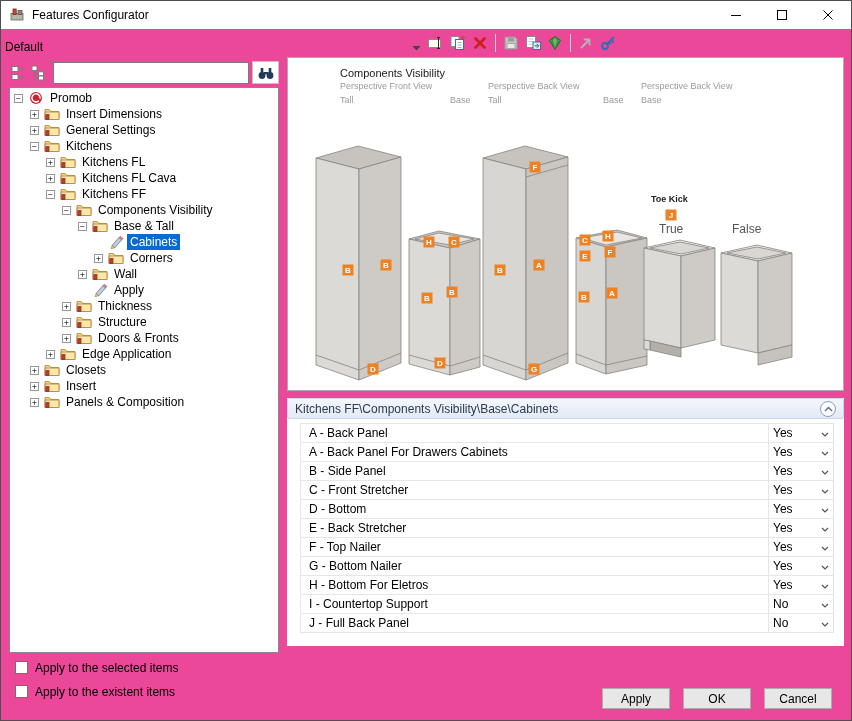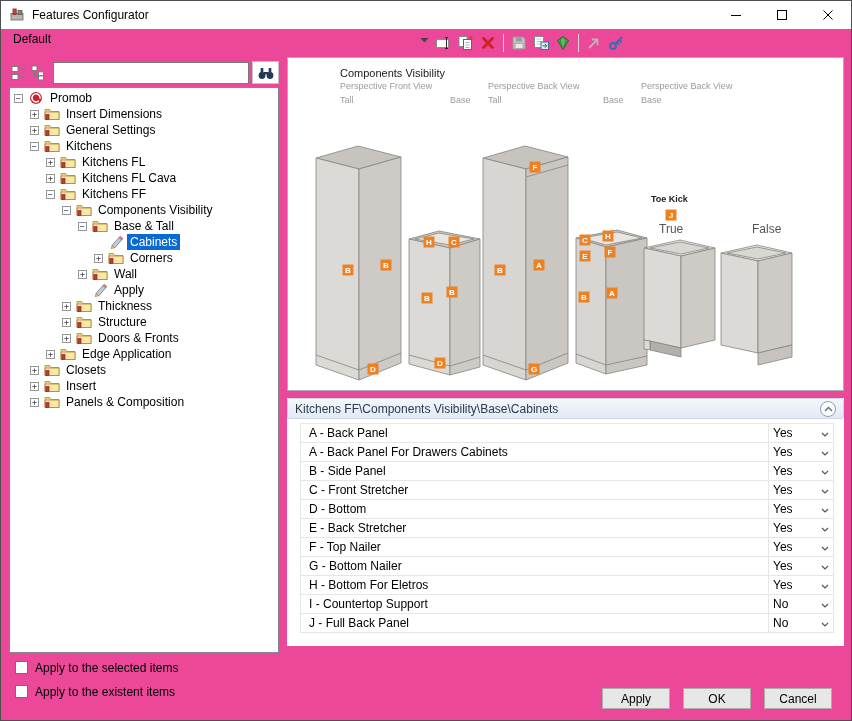--- a/index.html
+++ b/index.html
@@ -9,21 +9,21 @@
 
   
   .titlebar { position:absolute; top:0; left:0; right:0; height:28px; display:flex; align-items:center; background:#fff; }
   .app-icon { width:16px; height:16px; margin-left:8px; flex:none; }
   .title-text { margin-left:7px; font-size:12px; }
   .win-controls { margin-left:auto; display:flex; height:28px; }
   .win-btn { width:46px; height:28px; display:flex; align-items:center; justify-content:center; }
 
   
   .toolbar { position:absolute; top:28px; left:0; right:0; height:28px; display:flex; align-items:center; }
-  .profile-combo { width:424px; height:22px; margin-left:8px; display:flex; align-items:flex-start; padding:0 4px; }
+  .profile-combo { width:424px; height:22px; display:flex; align-items:flex-end; padding:0 4px; }
   .profile-value { flex:1; }
   .tb-btn { width:22px; height:22px; display:flex; align-items:center; justify-content:center; flex:none; }
   .tb-btn svg { width:18px; height:18px; }
   .tb-sep { width:1px; height:18px; background:#d4d4d4; margin:0 4px; flex:none; }
 
   
   .search-row { position:absolute; top:60px; left:8px; width:270px; height:23px; display:flex; align-items:center; }
   .mini-btn { width:20px; height:20px; display:flex; align-items:center; justify-content:center; flex:none; }
   .mini-btn svg { width:16px; height:16px; }
   .search-input { flex:1; height:22px; margin-left:4px; border:1px solid #7a7a7a; padding:0 4px; font:12px "Liberation Sans",sans-serif; outline:none; }
@@ -423,21 +423,21 @@
     <div class="ill-sub" style="left:52px">Perspective Front View</div>
     <div class="ill-col" style="left:52px">Tall</div>
     <div class="ill-col" style="left:162px">Base</div>
     <div class="ill-sub" style="left:200px">Perspective Back View</div>
     <div class="ill-col" style="left:200px">Tall</div>
     <div class="ill-col" style="left:315px">Base</div>
     <div class="ill-sub" style="left:353px">Perspective Back View</div>
     <div class="ill-col" style="left:353px">Base</div>
     <div class="tk-title">Toe Kick</div>
     <div class="tk-label" style="left:371px">True</div>
-    <div class="tk-label" style="left:464px">False</div>
+    <div class="tk-label" style="left:444px">False</div>
     <div>
         <span class="marker" style="left: 60px; top: 212px;">B</span>
         <span class="marker" style="left: 98px; top: 207px;">B</span>
         <span class="marker" style="left: 85px; top: 311px;">D</span>
         <span class="marker" style="left: 141px; top: 184px;">H</span>
         <span class="marker" style="left: 166px; top: 184px;">C</span>
         <span class="marker" style="left: 139px; top: 240px;">B</span>
         <span class="marker" style="left: 164px; top: 234px;">B</span>
         <span class="marker" style="left: 152px; top: 305px;">D</span>
         <span class="marker" style="left: 247px; top: 109px;">F</span>

